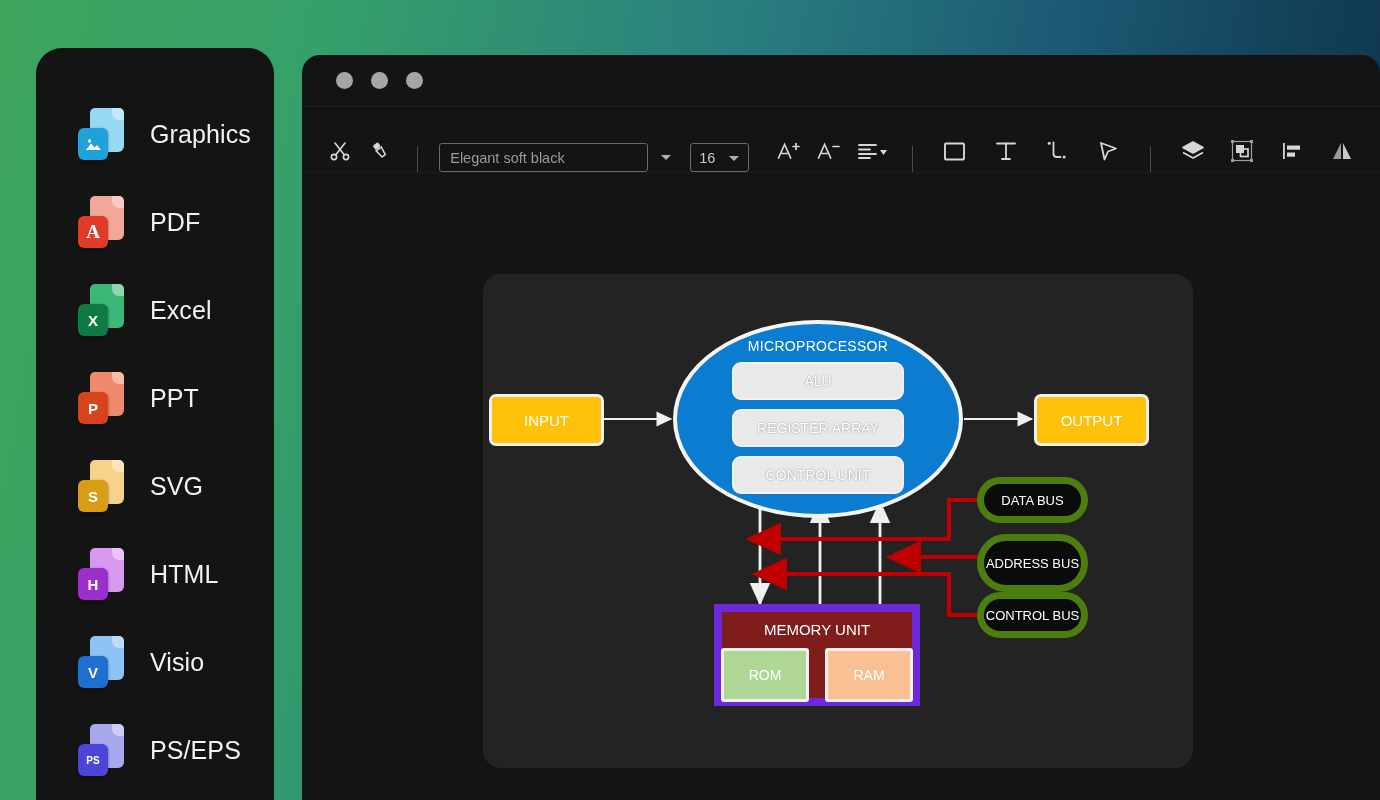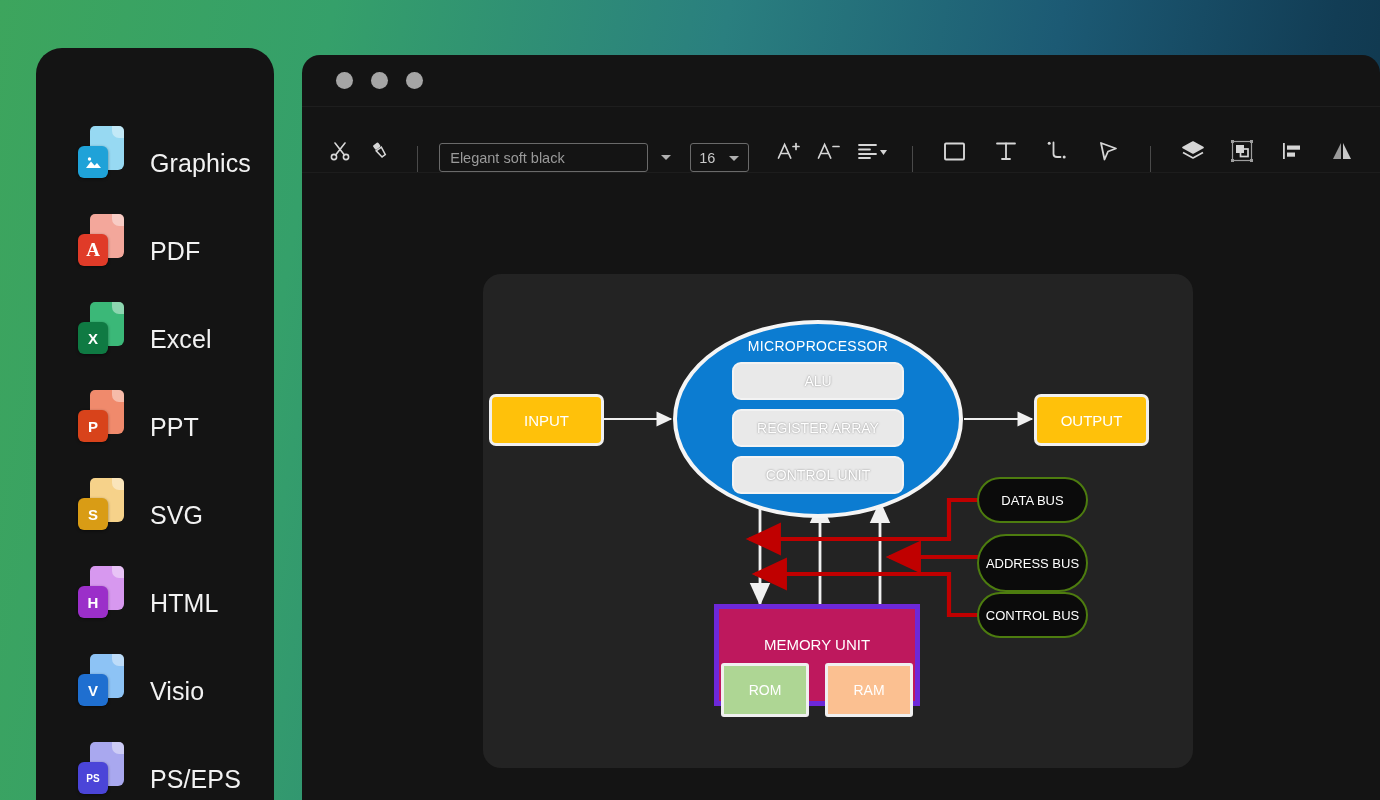--- a/index.html
+++ b/index.html
@@ -24,21 +24,21 @@
   .sidebar {
     position: absolute;
     left: 36px; top: 48px;
     width: 238px; height: 760px;
     background: #141414;
     border-radius: 26px 26px 0 0;
     padding-top: 42px;
     z-index: 5;
   }
   .side-item {
-    display: flex; align-items: flex-end;
+    display: flex; align-items: center;
     height: 88px;
     padding-left: 42px;
     gap: 26px;
     cursor: pointer;
   }
   .side-label {
     color: #f2f2f2;
     font-size: 25px;
     letter-spacing: .1px;
     white-space: nowrap;
@@ -172,36 +172,36 @@
   .mp-sub {
     width: 172px; height: 38px;
     background: #e9e9e9;
     border: 2px solid #f3f3f3;
     border-radius: 9px;
     display: flex; align-items: center; justify-content: center;
     color: #fff; font-size: 14px; margin-bottom: 9px;
     text-shadow: 0 0 2px rgba(120,120,120,.9);
   }
   .mem-box {
-    border: 5px solid #6d28d9;
-    background: #be185d;
+    border: 8px solid #6d28d9;
+    background: #7f1d1d;
     display: flex; flex-direction: column; align-items: center;
-    padding-top: 27px;
+    padding-top: 9px;
   }
   .mem-title { color: #fff; font-size: 15px; margin-bottom: 10px; }
   .mem-inner { display: flex; gap: 16px; justify-content: center; }
   .mem-sub {
     width: 88px; height: 54px;
     border: 3px solid #f0f0f0;
     border-radius: 3px;
     display: flex; align-items: center; justify-content: center;
     color: #fff; font-size: 14px;
   }
   .bus-pill {
-    border: 2px solid #4d7c0f;
+    border: 7px solid #4d7c0f;
     border-radius: 30px;
     background: #0b0b0b;
     display: flex; align-items: center; justify-content: center;
     text-align: center;
     color: #fff; font-size: 13px; line-height: 15px;
   }
 </style>
 </head>
 <body>
 

